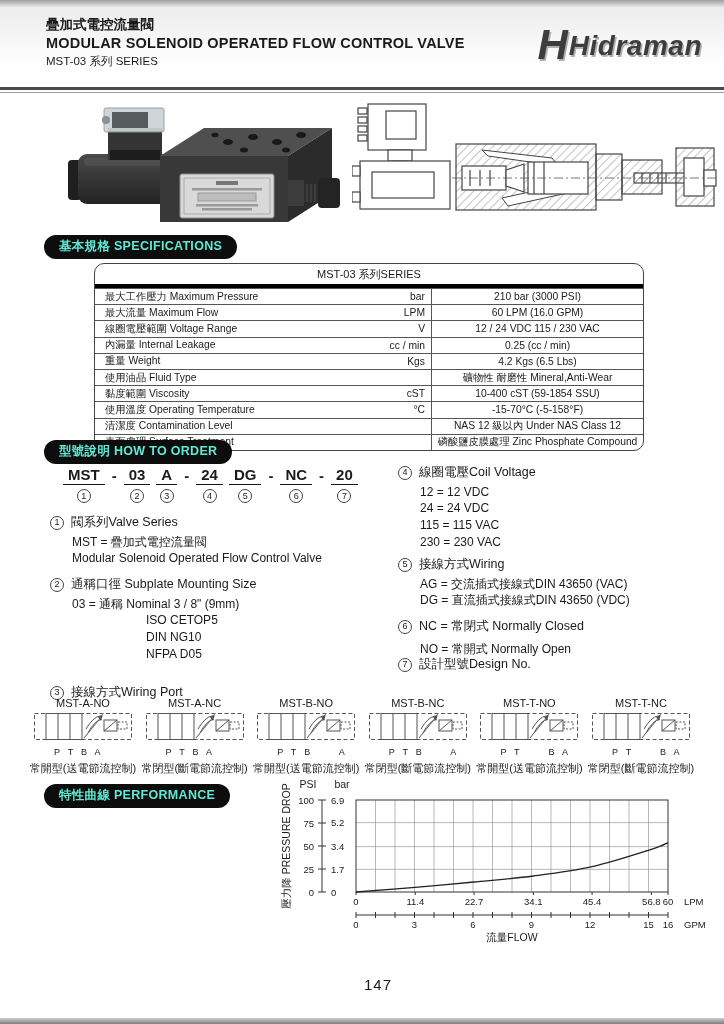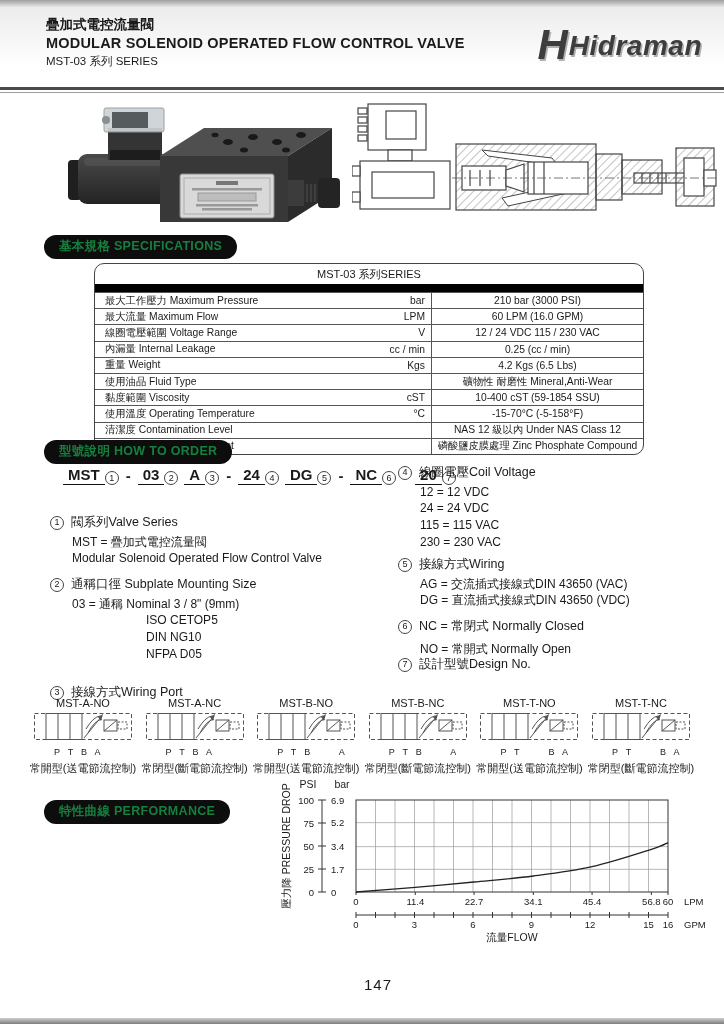--- a/index.html
+++ b/index.html
@@ -21,37 +21,37 @@
   .t-en{font-size:14.5px;font-weight:bold;margin-top:1px;letter-spacing:.2px;}
   .t-series{font-size:11.5px;margin-top:3px;}
   .logo{position:absolute;right:22px;top:14px;font-style:italic;font-weight:bold;color:#3d3d3d;
         text-shadow:1.5px 1.5px 0 #b0b0b0;white-space:nowrap;}
   .logo-h{font-size:42px;vertical-align:-4px;margin-right:1px;}
   .logo-text{font-size:28px;letter-spacing:.5px;}
   .hdr-rule{position:absolute;top:87px;left:0;width:100%;height:6px;box-sizing:border-box;
             border-top:3px solid #4a4a4a;border-bottom:1px solid #9c9c9c;}
 
   
-  .badge{position:absolute;background:#0d0d0d;color:#15803d;font-weight:bold;border-radius:13px;
+  .badge{position:absolute;background:#0d0d0d;color:#5eead4;font-weight:bold;border-radius:13px;
          padding:3px 15px 4px;font-size:12.5px;letter-spacing:.3px;white-space:nowrap;}
 
   
   .specs{position:absolute;left:94px;top:263px;width:548px;border:1px solid #444;
          border-radius:10px;font-size:10.3px;overflow:hidden;background:#fff;}
-  .spec-head{text-align:center;font-size:11px;padding:2.5px 0;border-bottom:8px solid #000000;}
+  .spec-head{text-align:center;font-size:11px;padding:2.5px 0;border-bottom:4px solid #000000;}
   .spec-row{display:flex;border-top:1px solid #555;height:15.2px;align-items:stretch;}
   .spec-row:first-of-type{border-top:none;}
   .spec-label{flex:0 0 262px;padding-left:10px;display:flex;align-items:center;}
   .spec-unit{flex:0 0 58px;justify-content:flex-end;padding-right:6px;display:flex;align-items:center;}
   .spec-value{flex:1;border-left:1px solid #555;display:flex;align-items:center;justify-content:center;text-align:center;}
 
   
   .code-row{position:absolute;left:60px;top:466px;display:flex;align-items:flex-start;
             font-weight:bold;font-size:15px;}
-  .code-seg{display:flex;flex-direction:row;align-items:center;margin:0 3px;justify-content:space-between;}
+  .code-seg{display:flex;flex-direction:column;align-items:center;margin:0 3px;justify-content:space-between;}
   .seg-text{border-bottom:1.5px solid #111;padding:0 5px 1px;}
   .circ{margin-top:4px;width:14px;height:14px;border:1px solid #444;border-radius:50%;
         font-size:9px;font-weight:normal;display:flex;align-items:center;justify-content:center;
         box-sizing:border-box;background:#fff;}
   .code-dash{margin:0 4px;line-height:19px;}
 
   
   .ord-sec{position:absolute;font-size:12px;line-height:1.4;}
   .sec-title{display:flex;align-items:center;gap:7px;font-size:12.5px;margin-bottom:2px;}
   .sec-title .circ{margin-top:0;flex:0 0 auto;}
@@ -466,21 +466,21 @@
           <rect x="85" y="10" width="9" height="7" stroke-dasharray="2 1.5"></rect>
         </g>
         <polygon points="70,2 65,5 68,9" fill="#555"></polygon>
       </svg>
       <div class="port-labels">P  T        B  A</div>
       <div class="port-caption">常閉型(斷電節流控制)</div>
     </div>
 
   </div>
 
-  <div class="badge" style="left:44px;top:800px">特性曲線 PERFORMANCE</div>
+  <div class="badge" style="left:44px;top:784px">特性曲線 PERFORMANCE</div>
 
 
   <svg id="perf-chart" class="abs" style="left:278px;top:774px" width="442" height="172" viewBox="0 0 442 172">
       <line x1="97.5" y1="26" x2="97.5" y2="118" stroke="#999999" stroke-width="0.7"></line>
       <line x1="117" y1="26" x2="117" y2="118" stroke="#999999" stroke-width="0.7"></line>
       <line x1="136.5" y1="26" x2="136.5" y2="118" stroke="#999999" stroke-width="0.7"></line>
       <line x1="156" y1="26" x2="156" y2="118" stroke="#999999" stroke-width="0.7"></line>
       <line x1="175.5" y1="26" x2="175.5" y2="118" stroke="#999999" stroke-width="0.7"></line>
       <line x1="195" y1="26" x2="195" y2="118" stroke="#999999" stroke-width="0.7"></line>
       <line x1="214.5" y1="26" x2="214.5" y2="118" stroke="#999999" stroke-width="0.7"></line>

